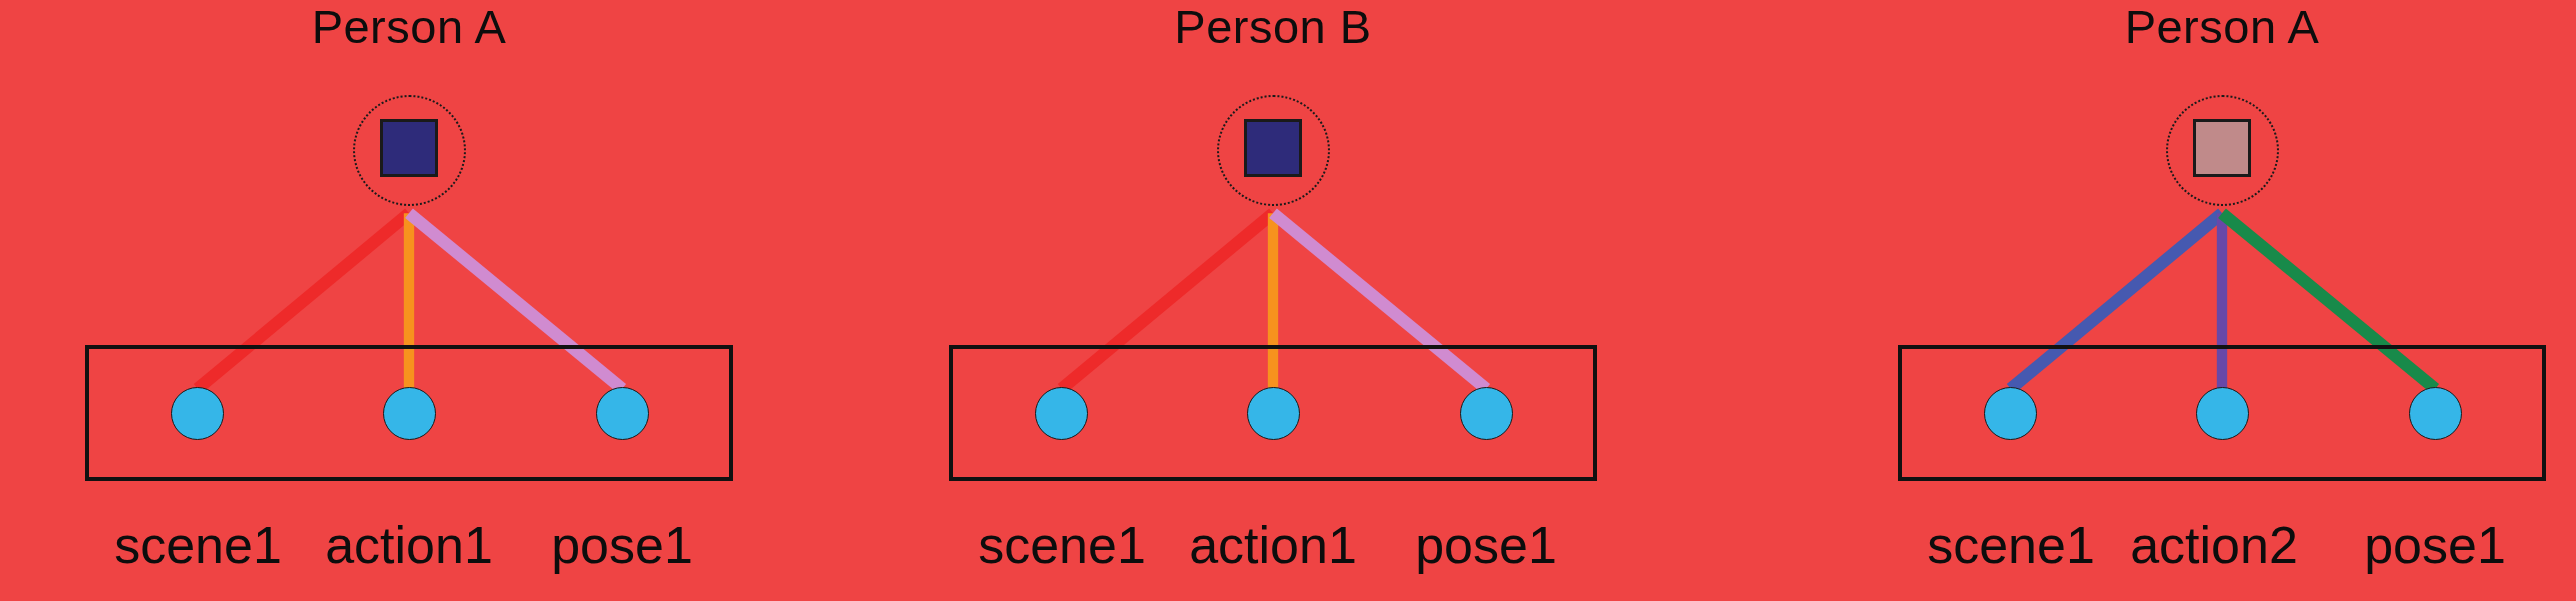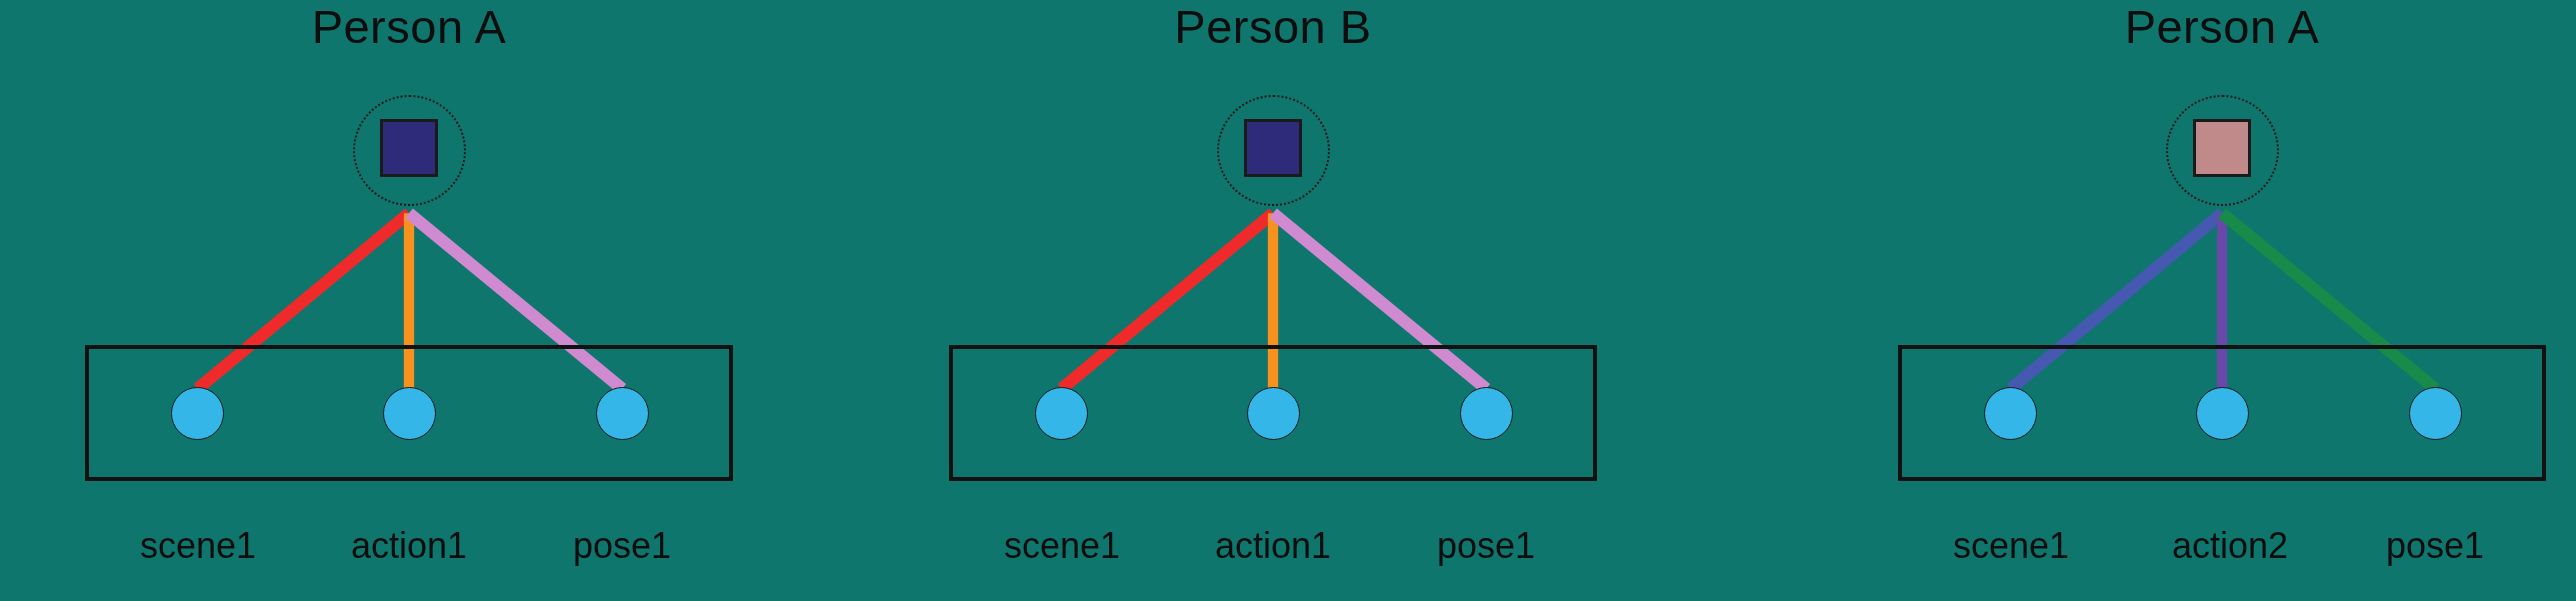--- a/index.html
+++ b/index.html
@@ -9,21 +9,21 @@
     background: #ffffff;
   }
   body {
     font-family: "Liberation Sans", sans-serif;
     color: #000000;
   }
   #stage {
     position: relative;
     width: 2576px;
     height: 601px;
-    background: #0f766e;
+    background: #ef4444;
     overflow: hidden;
   }
   .group {
     position: absolute;
     top: 0;
     height: 601px;
   }
   .group-title {
     position: absolute;
     top: 0px;
@@ -73,21 +73,21 @@
   .attr-circle {
     position: absolute;
     width: 53px;
     height: 53px;
     border-radius: 50%;
     border: 1.9px solid #1a1a1a;
     box-sizing: border-box;
   }
   .attr-label {
     position: absolute;
-    font-size: 36px;
+    font-size: 52px;
     line-height: 49px;
     font-family: "Liberation Sans", sans-serif;
     color: #0d0d0d;
     text-align: center;
     white-space: nowrap;
     transform: translateX(-50%);
   }
 </style>
 </head>
 <body>
@@ -131,20 +131,20 @@
       <div class="group-title" style="top: 1.9px;">Person A</div>
       <svg class="edges" width="648" height="601" viewBox="0 0 690 640">
         <line x1="345" y1="227" x2="120" y2="414" stroke="#4659b0" stroke-width="13" stroke-linecap="butt"></line>
         <line x1="345" y1="227" x2="345" y2="414" stroke="#6848a8" stroke-width="11" stroke-linecap="butt"></line>
         <line x1="345" y1="227" x2="572" y2="414" stroke="#188a4a" stroke-width="13" stroke-linecap="butt"></line>
       </svg>
       <div class="attr-box" style="left: 0px; top: 345px; width: 648px; height: 136px; border-color: rgb(17, 17, 17);"></div>
       <div class="attr-circle" style="left: 86px; top: 387px; background: rgb(53, 182, 232);"></div>
       <div class="attr-label" style="left: 113px; top: 521px;">scene1</div>
       <div class="attr-circle" style="left: 298px; top: 387px; background: rgb(53, 182, 232);"></div>
-      <div class="attr-label" style="left: 332px; top: 521px;">action2</div>
+      <div class="attr-label" style="left: 316px; top: 521px;">action2</div>
       <div class="attr-circle" style="left: 511px; top: 387px; background: rgb(53, 182, 232);"></div>
       <div class="attr-label" style="left: 537px; top: 521px;">pose1</div>
       <div class="node-ring" style="left: 268px; top: 95px;"></div>
       <div class="node-square" style="left: 295px; top: 119px; background: rgb(192, 138, 138); border-color: rgb(26, 26, 26);"></div>
     </div>
   </div>
 
 
 </body></html>

